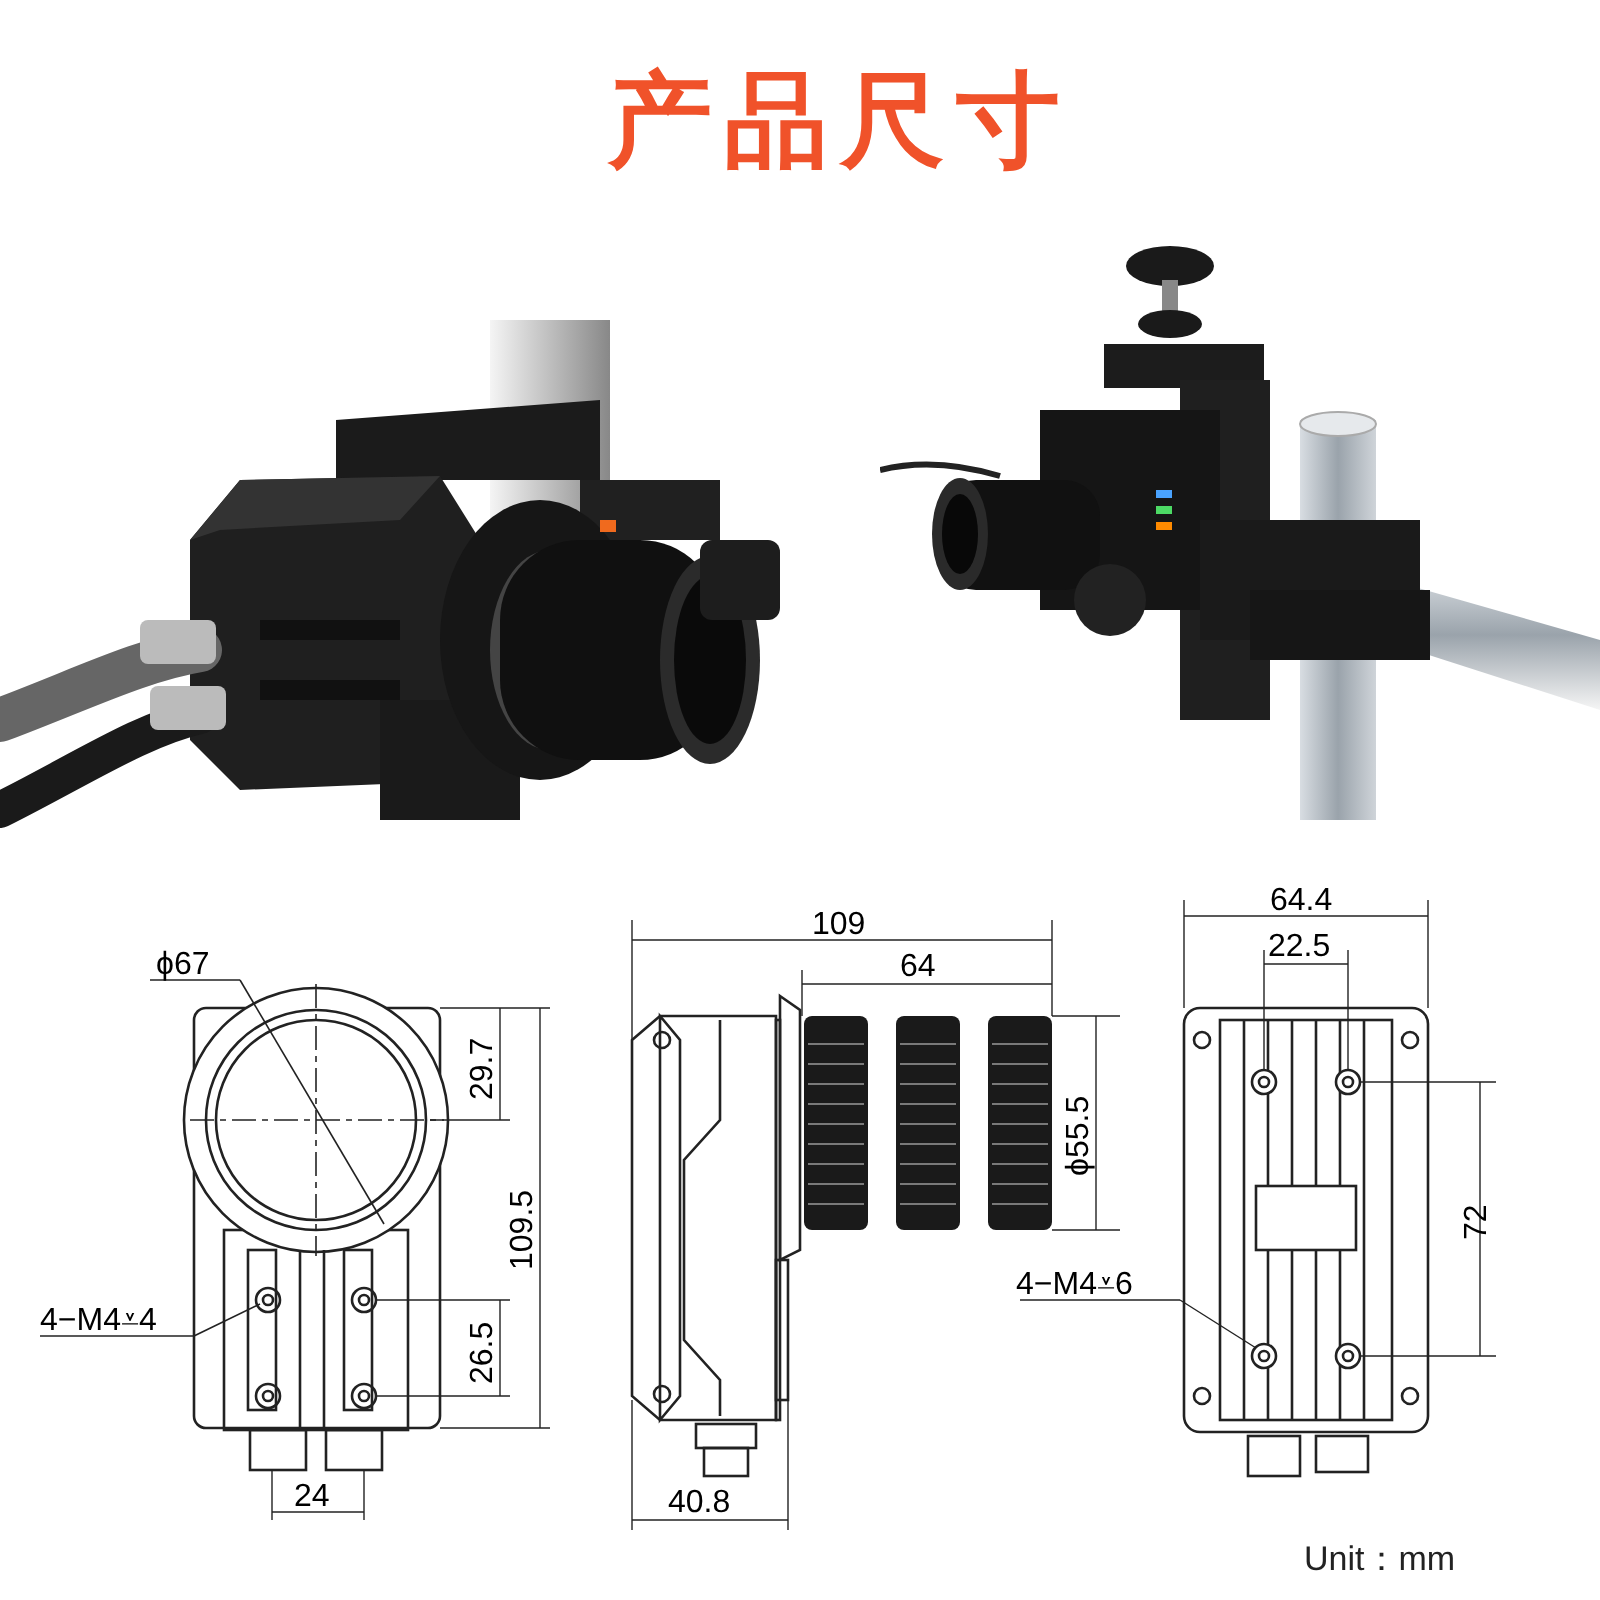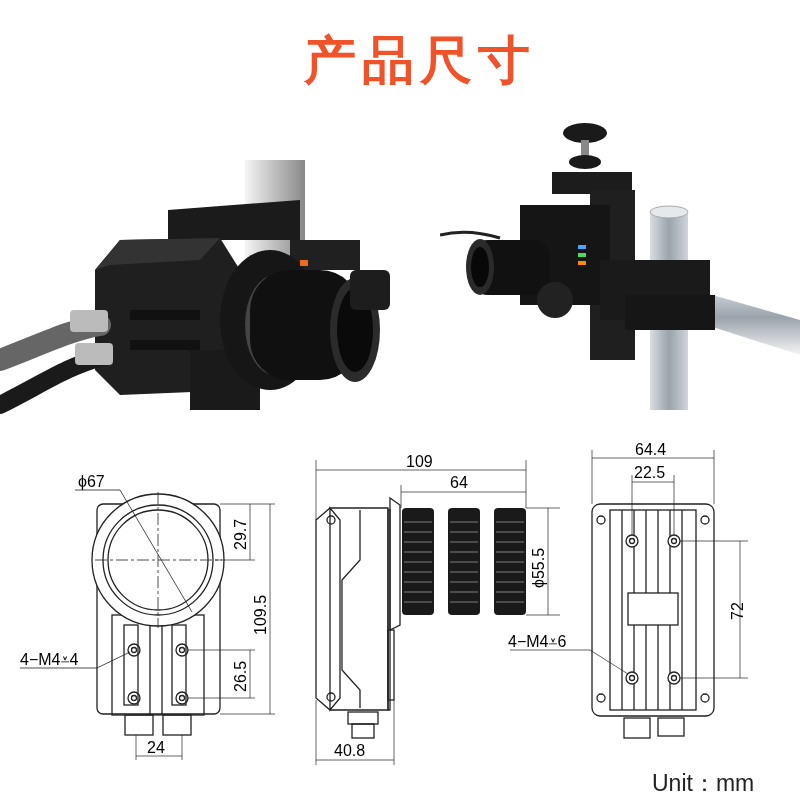--- a/index.html
+++ b/index.html
@@ -3,21 +3,21 @@
 <meta charset="utf-8">
 <style>
   html, body { margin:0; padding:0; background:#ffffff; }
   body { width:800px; height:800px; position:relative; overflow:hidden;
          font-family:"Liberation Sans", "DejaVu Sans", sans-serif; color:#222; }
   .title { position:absolute; left:0; top:26px; width:800px; text-align:center;
            font-family:"DejaVu Sans", sans-serif; font-weight:bold; font-size:52px;
            letter-spacing:6px; }
   .photo { position:absolute; }
   svg text { font-family:"Liberation Sans", "DejaVu Sans", sans-serif; }
-  .unit { position:absolute; left:652px; top:768px; font-size:23px; color:#222; }
+  .unit { position:absolute; left:652px; top:768px; font-size:17px; color:#222; }
 </style>
 </head>
 <body>
 
 <div class="title" style="color:#F0522A;padding-left:20px;">产品尺寸</div>
 
 <svg class="photo" style="left:0;top:160px;" width="400" height="260" viewBox="0 0 400 260">
   <defs>
     <linearGradient id="cab" x1="0" x2="0" y1="0" y2="1">
         <stop offset="0" stop-color="#555"></stop>

